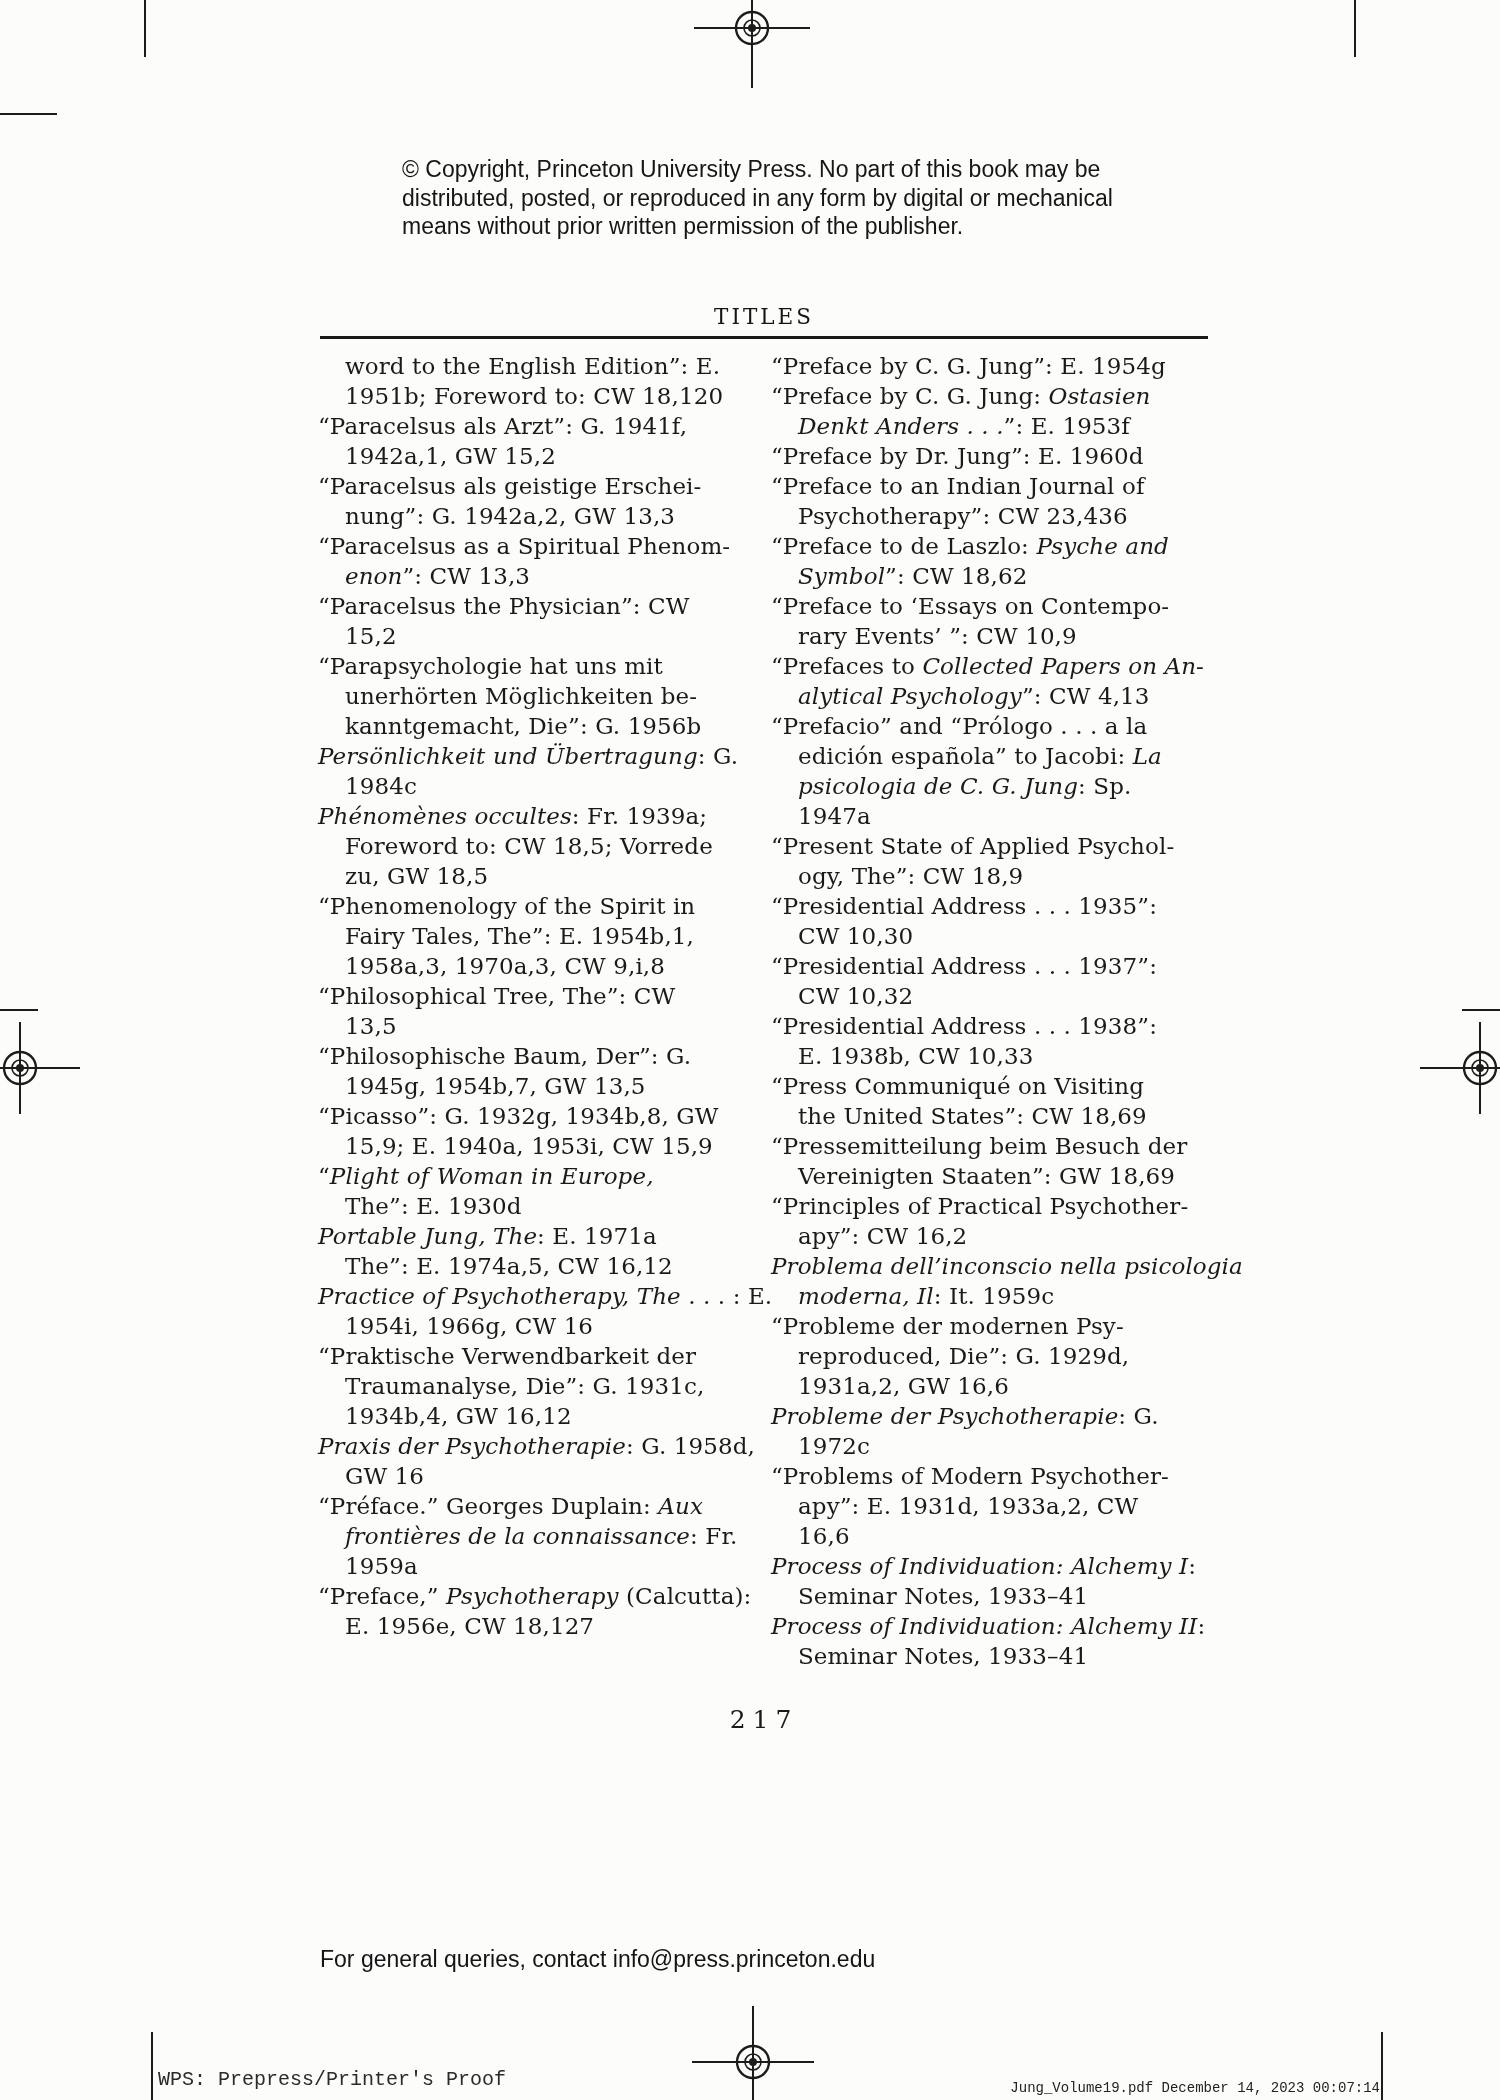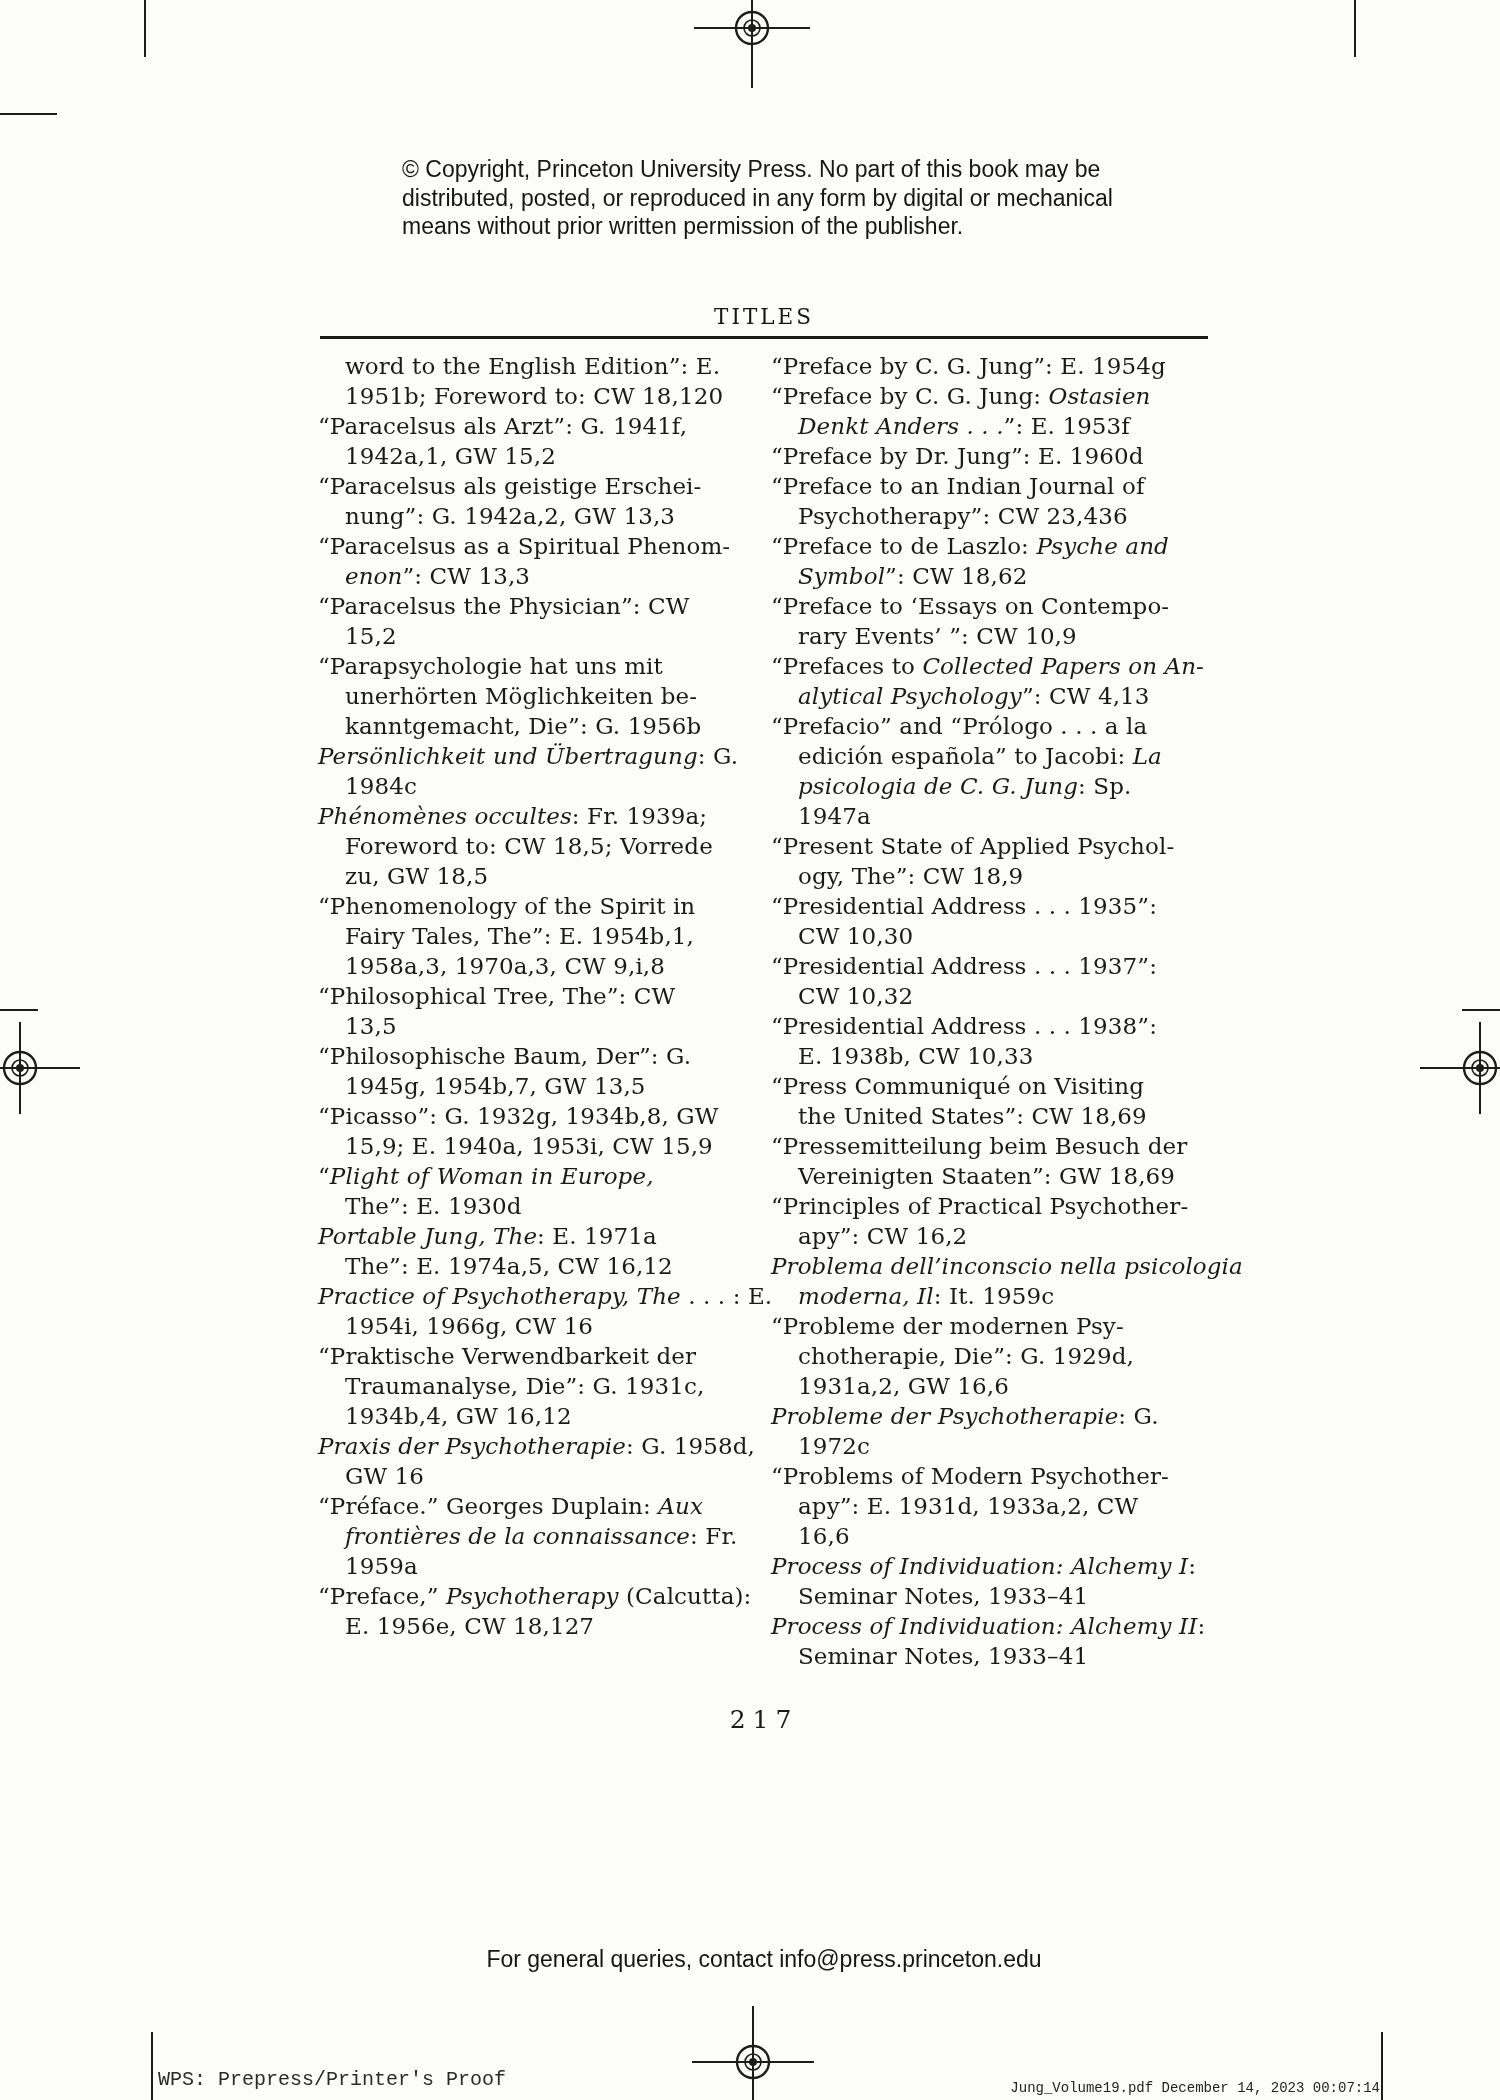--- a/index.html
+++ b/index.html
@@ -22,21 +22,21 @@
   .cols{position:absolute;left:318px;top:351px;width:894px;display:flex;gap:12px}
   .col{width:441px;font-size:23px;line-height:30px;letter-spacing:.1px;color:#1a1a1a}
   .ln{white-space:nowrap;height:30px}
   .ln.ind{padding-left:27px}
   .it{font-style:italic}
   .pagenum{
     position:absolute;left:320px;top:1705px;width:888px;text-align:center;
     font-size:25px;letter-spacing:7px;color:#1a1a1a;
   }
   .footer{
-    position:absolute;left:320px;top:1946px;width:888px;text-align:center;
+    position:absolute;left:320px;top:1946px;width:888px;
     font-family:"Liberation Sans",sans-serif;font-size:23px;color:#141414;
   }
   .wps{
     position:absolute;left:158px;top:2068px;
     font-family:"Liberation Mono","DejaVu Sans Mono",monospace;font-size:20px;color:#2b2b2b;text-align:right;
   }
   .stamp{
     position:absolute;left:978px;top:2080px;width:402px;text-align:right;
     font-family:"Liberation Mono","DejaVu Sans Mono",monospace;font-size:14px;color:#222;
   }
@@ -174,21 +174,21 @@
       <div class="ln ind"><span>E. 1938b, CW 10,33</span></div>
       <div class="ln"><span>“Press Communiqué on Visiting</span></div>
       <div class="ln ind"><span>the United States”: CW 18,69</span></div>
       <div class="ln"><span>“Pressemitteilung beim Besuch der</span></div>
       <div class="ln ind"><span>Vereinigten Staaten”: GW 18,69</span></div>
       <div class="ln"><span>“Principles of Practical Psychother-</span></div>
       <div class="ln ind"><span>apy”: CW 16,2</span></div>
       <div class="ln"><span class="it">Problema dell’inconscio nella psicologia</span></div>
       <div class="ln ind"><span class="it">moderna, Il</span><span>: It. 1959c</span></div>
       <div class="ln"><span>“Probleme der modernen Psy-</span></div>
-      <div class="ln ind"><span>chotherapie, Die”: G. 1929d,</span></div>
+      <div class="ln ind"><span>reproduced, Die”: G. 1929d,</span></div>
       <div class="ln ind"><span>1931a,2, GW 16,6</span></div>
       <div class="ln"><span class="it">Probleme der Psychotherapie</span><span>: G.</span></div>
       <div class="ln ind"><span>1972c</span></div>
       <div class="ln"><span>“Problems of Modern Psychother-</span></div>
       <div class="ln ind"><span>apy”: E. 1931d, 1933a,2, CW</span></div>
       <div class="ln ind"><span>16,6</span></div>
       <div class="ln"><span class="it">Process of Individuation: Alchemy I</span><span>:</span></div>
       <div class="ln ind"><span>Seminar Notes, 1933–41</span></div>
       <div class="ln"><span class="it">Process of Individuation: Alchemy II</span><span>:</span></div>
       <div class="ln ind"><span>Seminar Notes, 1933–41</span></div>

